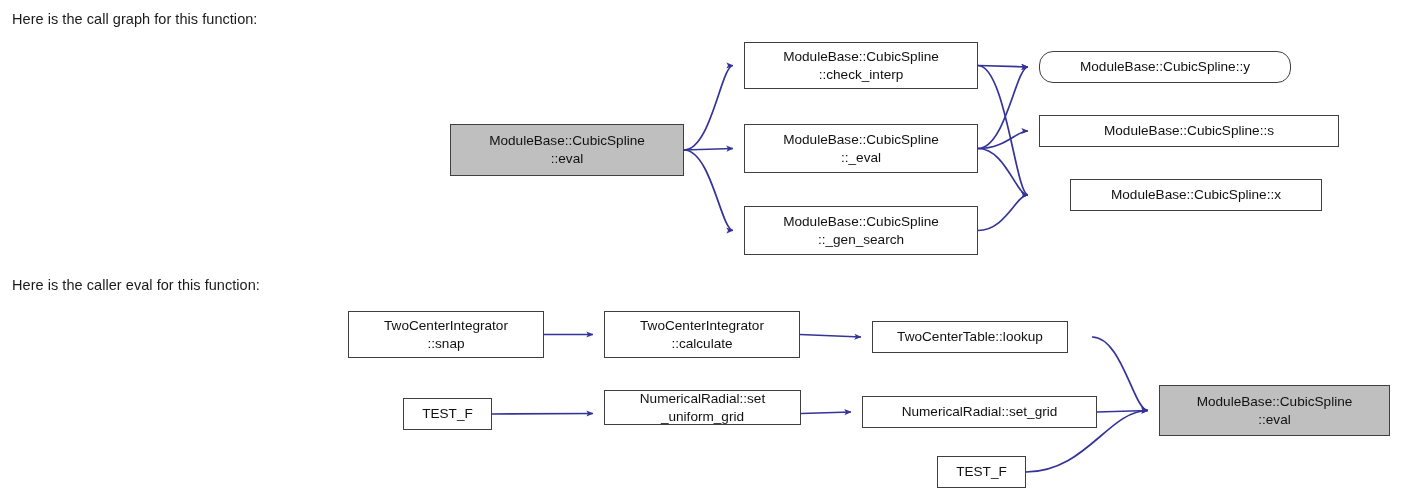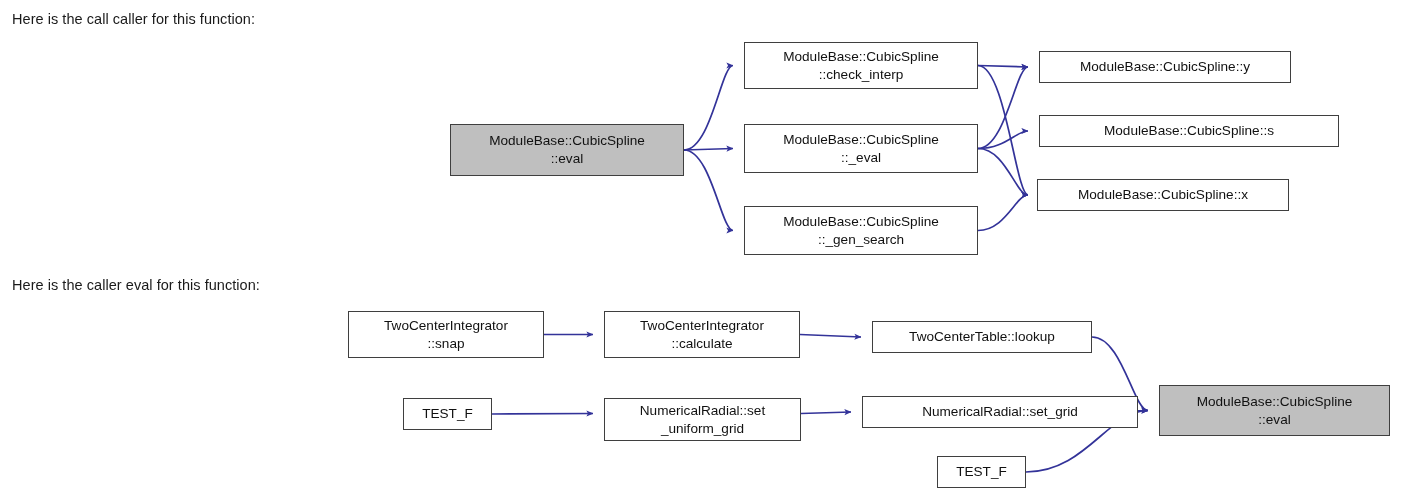--- a/index.html
+++ b/index.html
@@ -52,21 +52,21 @@
     padding: 0 4px;
   }
   .node.highlight {
     background: #bfbfbf;
     border-color: #3f3f3f;
   }
 </style>
 </head>
 <body>
 
-<div class="caption" style="left: 12px; top: 11px;">Here is the call caller for this function:</div>
+<div class="caption" style="left: 12px; top: 11px;">Here is the call graph for this function:</div>
 
 <div class="graph" id="graph-root">
   <svg class="edges" id="edge-layer" viewBox="0 0 1406 498" width="1406" height="498">
       <defs>
         <marker id="arrowhead" viewBox="0 0 10 10" refX="9.5" refY="5" markerWidth="7" markerHeight="7" orient="auto-start-reverse" markerUnits="userSpaceOnUse">
           <path d="M 0 0.6 L 10 5 L 0 9.4 L 2.4 5 Z" fill="#333399"></path>
         </marker>
       </defs>
       <path d="M 684 150 C 711 150, 721.2 65.5, 733 65.5" fill="none" stroke="#333399" stroke-width="1.7" marker-end="url(#arrowhead)"></path>
       <path d="M 684 150 L 733 148.5" fill="none" stroke="#333399" stroke-width="1.7" marker-end="url(#arrowhead)"></path>
@@ -86,30 +86,30 @@
       <path d="M 1026 472 C 1085.85 472, 1108.46 410.5, 1148 410.5" fill="none" stroke="#333399" stroke-width="1.7" marker-end="url(#arrowhead)"></path>
     </svg>
 <div class="node highlight" style="left: 450px; top: 124px; width: 234px; height: 52px;">ModuleBase::CubicSpline
 ::eval</div>
     <div class="node" style="left: 744px; top: 42px; width: 234px; height: 47px;">ModuleBase::CubicSpline
 ::check_interp</div>
     <div class="node" style="left: 744px; top: 124px; width: 234px; height: 49px;">ModuleBase::CubicSpline
 ::_eval</div>
     <div class="node" style="left: 744px; top: 206px; width: 234px; height: 49px;">ModuleBase::CubicSpline
 ::_gen_search</div>
-    <div class="node" style="left: 1039px; top: 51px; width: 252px; height: 32px;">ModuleBase::CubicSpline::y</div>
+    <div class="node" style="left: 1039px; top: 51px; width: 252px; height: 32px; border-radius: 14px;">ModuleBase::CubicSpline::y</div>
     <div class="node" style="left: 1039px; top: 115px; width: 300px; height: 32px;">ModuleBase::CubicSpline::s</div>
-    <div class="node" style="left: 1037px; top: 179px; width: 252px; height: 32px; text-align: center;">ModuleBase::CubicSpline::x</div>
+    <div class="node" style="left: 1070px; top: 179px; width: 252px; height: 32px; text-align: center;">ModuleBase::CubicSpline::x</div>
     <div class="node" style="left: 348px; top: 311px; width: 196px; height: 47px;">TwoCenterIntegrator
 ::snap</div>
     <div class="node" style="left: 604px; top: 311px; width: 196px; height: 47px;">TwoCenterIntegrator
 ::calculate</div>
-    <div class="node" style="left: 872px; top: 321px; width: 220px; height: 32px;">TwoCenterTable::lookup</div>
+    <div class="node" style="left: 872px; top: 321px; width: 196px; height: 32px;">TwoCenterTable::lookup</div>
     <div class="node" style="left: 403px; top: 398px; width: 89px; height: 32px;">TEST_F</div>
-    <div class="node" style="left: 604px; top: 390px; width: 197px; height: 43px; margin-top: 8px;">NumericalRadial::set
+    <div class="node" style="left: 604px; top: 390px; width: 197px; height: 35px;">NumericalRadial::set
 _uniform_grid</div>
-    <div class="node" style="left: 862px; top: 396px; width: 276px; height: 32px;">NumericalRadial::set_grid</div>
+    <div class="node" style="left: 862px; top: 396px; width: 235px; height: 32px;">NumericalRadial::set_grid</div>
     <div class="node" style="left: 937px; top: 456px; width: 89px; height: 32px;">TEST_F</div>
     <div class="node highlight" style="left: 1159px; top: 385px; width: 231px; height: 51px;">ModuleBase::CubicSpline
 ::eval</div>
   </div>
 
 <div class="caption" style="left: 12px; top: 277px;">Here is the caller eval for this function:</div>
 
 </body></html>

